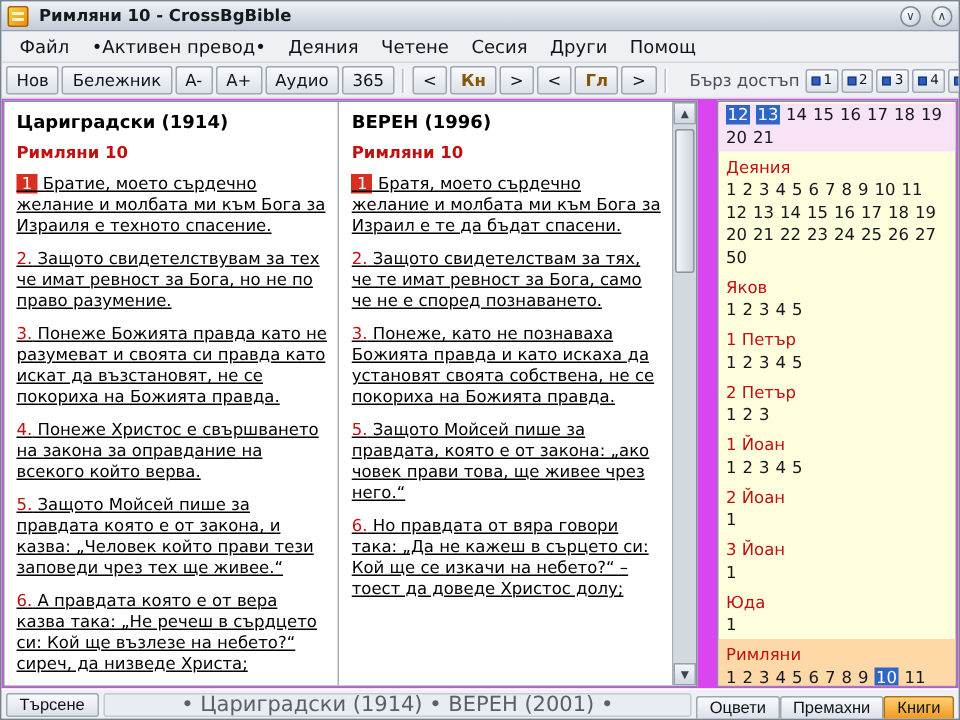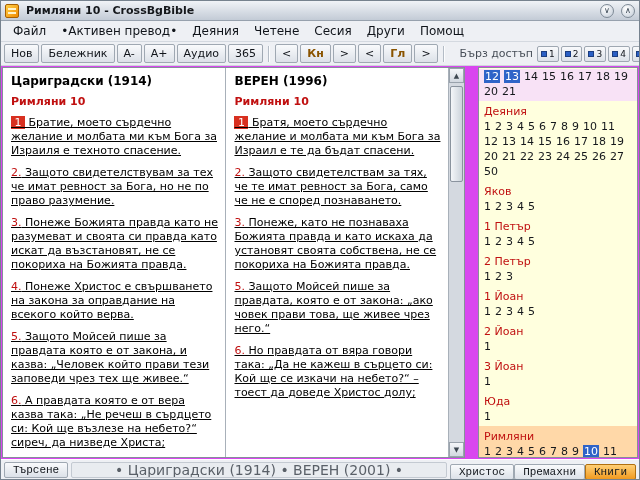--- a/index.html
+++ b/index.html
@@ -66,21 +66,21 @@
   .book-section { padding:1px 5px 3px; }
   .book-name { color:#c01010; font-weight:normal; font-size:11px; line-height:13px; margin:3px 0 2px; white-space:nowrap; }
   .chapters { display:flex; flex-wrap:wrap; column-gap:4px; row-gap:2px;
               font-size:11px; line-height:13px; max-width:145px; }
   .chapter { color:#15181c; cursor:default; }
   .chapter.chsel { background:#2f64c8; color:#fff; padding:0 1px; }
 
   
   .statusbar { height:20px; flex:0 0 20px; display:flex; align-items:center; gap:3px;
                padding:1px 3px; background:#eef0f4; border-top:1px solid #fdfdfe; }
-  .sbtn { font-family:Liberation Mono, monospace; font-size:11px; padding:1px 8px; color:#10141a; white-space:nowrap;
+  .sbtn { font-family:Liberation Sans, sans-serif; font-size:11px; padding:1px 8px; color:#10141a; white-space:nowrap;
           background:linear-gradient(#f9fafc,#dce1e8); border:1px solid #9fa8b2; border-radius:2px; }
   .sbtn.accent { background:linear-gradient(#ffcf76,#f09a20); border-color:#b06f10; }
   .status-center { flex:1; height:16px; font-size:14px; line-height:15px; color:#5a6068; text-align:center;
                    background:#e9ecf0; border:1px solid #c4cad2; border-radius:2px;
                    white-space:nowrap; overflow:hidden; }
 </style>
 </head>
 <body>
 
 <div class="window">
@@ -274,16 +274,16 @@
             <span class="chapter chsel">10</span>
             <span class="chapter">11</span>
           </div>
         </div>
       </div>
   </div>
 
   <div class="statusbar">
     <button class="sbtn">Търсене</button>
     <div class="status-center">• Цариградски (1914) • ВЕРЕН (2001) •</div>
-    <span id="status-buttons"><button class="sbtn">Христос</button><button class="sbtn">Премахни</button><button class="sbtn accent">Книги</button></span>
+    <span id="status-buttons"><button class="sbtn">Оцвети</button><button class="sbtn">Премахни</button><button class="sbtn accent">Книги</button></span>
   </div>
 
 </div>
 
 </body></html>

